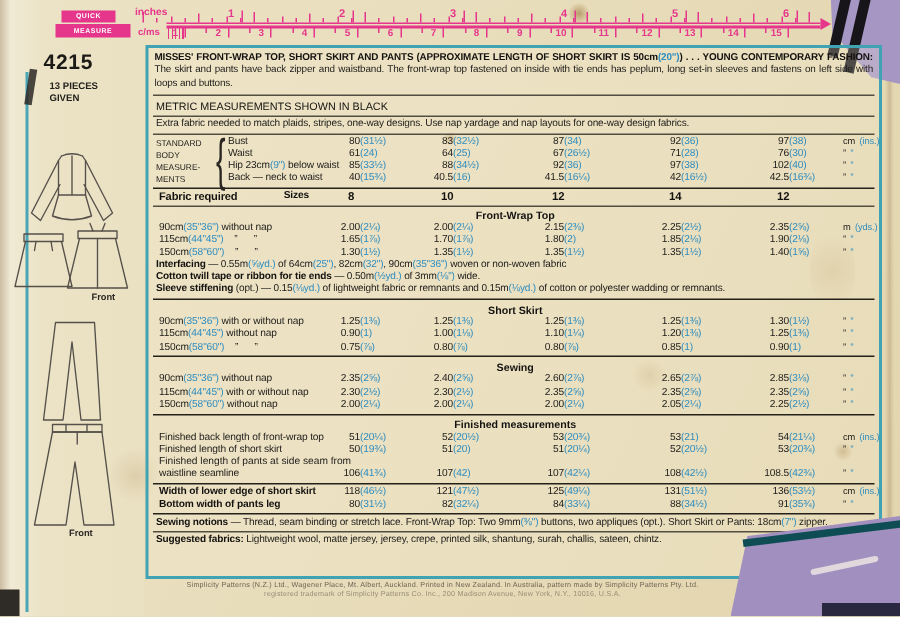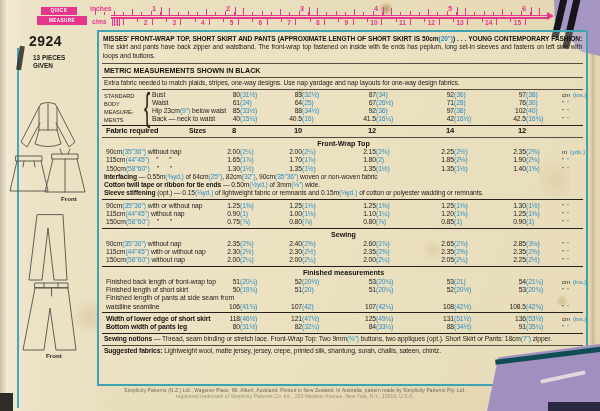--- a/index.html
+++ b/index.html
@@ -63,21 +63,21 @@
   #table-box{position:absolute;left:97px;top:30px;width:491px;height:356px;box-sizing:border-box;
     border:2px solid #3fa3b4;padding:2px 3px;overflow:hidden;background:rgba(248,240,216,.25);
     color:#1e1c1a;}
   .sg-k{color:#1e1c1a;}
   .sg-b{color:#2f8dc0;}
   .sg-kb{color:#141210;font-weight:bold;}
   .sg-bb{color:#2f8dc0;font-weight:bold;}
   .intro{font-size:6.6px;line-height:8.4px;text-align:justify;padding:1px 1px 2px 1px;letter-spacing:-.1px;}
   .rule{border-top:1px solid rgba(45,40,33,.8);margin:1px 0;}
   .rule-hv{border-top:1.4px solid rgba(25,22,18,.95);margin:1.5px 0;}
-  .bar{font-size:7.2px;font-weight:bold;padding:1px 0 1px 2px;color:#141210;}
+  .bar{font-size:7.2px;font-weight:normal;padding:1px 0 1px 2px;color:#141210;}
   .note-line{font-size:6.7px;line-height:8.3px;padding-left:2px;letter-spacing:-.1px;}
   .section-title{font-size:7.1px;font-weight:bold;color:#141210;padding:1px 0 0 2px;line-height:8.6px;text-align:center;}
   .trow{display:grid;grid-template-columns:112px 62px 74px 78px 72px 60px auto;
     font-size:6.8px;line-height:8.2px;align-items:baseline;letter-spacing:-.1px;}
   .cell.label{white-space:pre;padding-left:4px;overflow:visible;}
   .cell.val{display:flex;}
   .cell.val .m{flex:0 0 26px;text-align:right;color:#1e1c1a;}
   .cell.unit{font-size:6.2px;display:flex;gap:3px;padding-left:2px;}
   .pre-line{font-size:6.8px;line-height:8.2px;padding-left:4px;}
   .sizes-row{margin:1px 0;}
@@ -226,21 +226,21 @@
         <div class="rnum down" style="left: 450.1px;">14</div>
         <div class="rtick" style="left: 489.8px; height: 7px; top: 12.8px;"></div>
         <div class="rnum down" style="left: 478.8px;">15</div>
       </div>
   </div>
 
   <div class="purple-corner"></div>
   <div class="pc-stripe1"></div>
   <div class="pc-stripe2"></div>
 
-  <div class="pattern-number">2924</div>
+  <div class="pattern-number">4215</div>
   <div class="pieces">13 PIECES
 GIVEN</div>
 
   <svg id="figures" width="80" height="262" viewBox="0 0 80 262">
     <g>
       <path d="M33 8 Q40 5 47 8"></path>
       <path d="M33 8 L31 11 L31 34 M47 8 L49 11 L49 34"></path>
       <path d="M31 11 L13 46 L19 51 L32 27"></path>
       <path d="M49 11 L67 46 L61 51 L48 27"></path>
       <path d="M40 8 L40 34 M31 34 L49 34"></path>
@@ -495,20 +495,21 @@
             <span class="sg-k">”</span>
             <span class="sg-b">”</span>
           </div>
         </div>
       </div>
     <div class="note-line"><span class="sg-kb">Interfacing</span><span class="sg-k"> — 0.55m</span><span class="sg-b">(⅝yd.)</span><span class="sg-k"> of 64cm</span><span class="sg-b">(25")</span><span class="sg-k">, 82cm</span><span class="sg-b">(32")</span><span class="sg-k">, 90cm</span><span class="sg-b">(35"36")</span><span class="sg-k"> woven or non-woven fabric</span></div>
     <div class="note-line"><span class="sg-kb">Cotton twill tape or ribbon for tie ends</span><span class="sg-k"> — 0.50m</span><span class="sg-b">(½yd.)</span><span class="sg-k"> of 3mm</span><span class="sg-b">(⅛")</span><span class="sg-k"> wide.</span></div>
     <div class="note-line"><span class="sg-kb">Sleeve stiffening</span><span class="sg-k"> (opt.) — 0.15</span><span class="sg-b">(⅛yd.)</span><span class="sg-k"> of lightweight fabric or remnants and 0.15m</span><span class="sg-b">(⅛yd.)</span><span class="sg-k"> of cotton or polyester wadding or remnants.</span></div>
 
     <div class="rule-hv"></div>
+    <div class="section-title">Short Skirt</div>
     <div>
         <div class="trow">
           <div class="cell label"><span class="sg-k">90cm</span><span class="sg-b">(35"36")</span><span class="sg-k"> with or without nap</span></div>
           <div class="cell val">
             <span class="m">1.25</span>
             <span class="sg-b">(1⅜)</span>
           </div>
           <div class="cell val">
             <span class="m">1.25</span>
             <span class="sg-b">(1⅜)</span>

